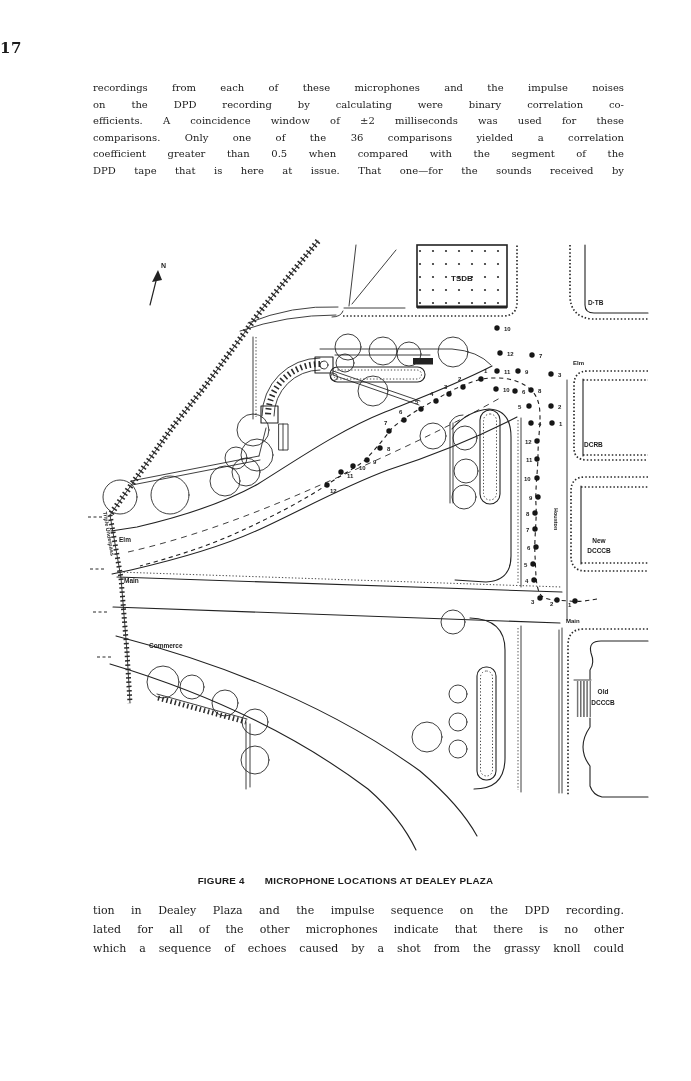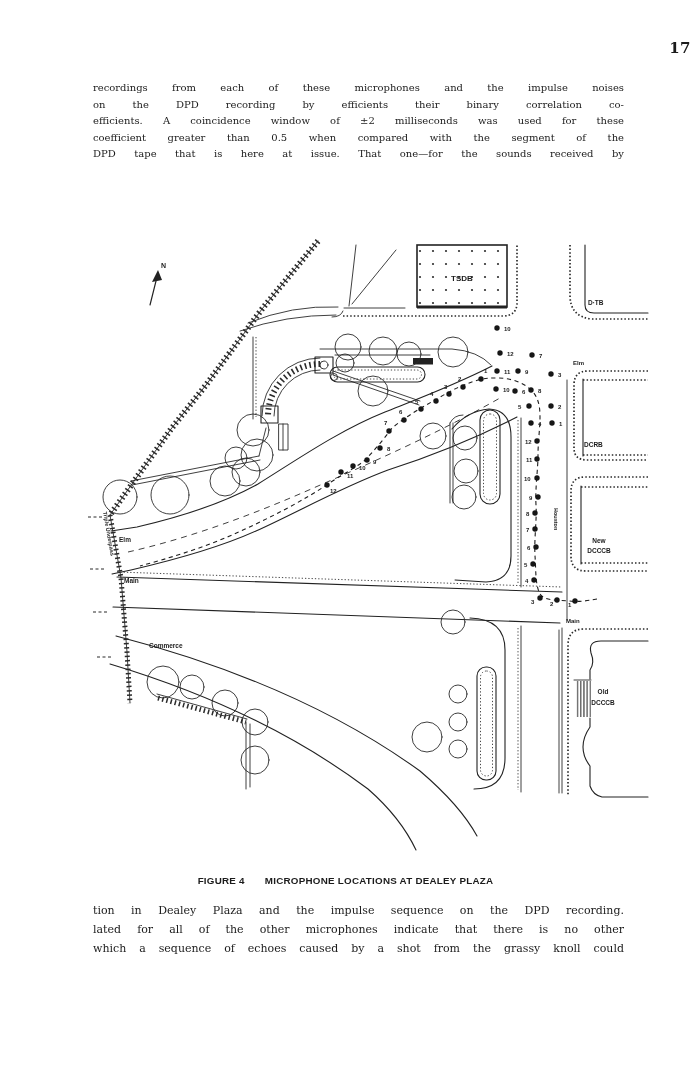--- a/index.html
+++ b/index.html
@@ -2,21 +2,21 @@
 <html><head>
 <meta charset="utf-8">
 <style>
   html,body{margin:0;padding:0;}
   body{
     width:691px;height:1081px;position:relative;background:#ffffff;
     font-family:"DejaVu Serif","Liberation Serif",serif;color:#1b1b1b;
     overflow:hidden;
   }
   .pageno{
-    position:absolute;top:39px;left:0;right:0;text-align:right;
+    position:absolute;top:39px;left:0;right:0;text-align:left;
     font-size:15px;font-weight:bold;letter-spacing:0.5px;
   }
   .para{position:absolute;left:93px;width:531px;}
   .para .ln{
     text-align:justify;text-align-last:justify;
     height:16.6px;line-height:16.6px;font-size:10px;
     overflow:hidden;white-space:nowrap;
   }
   #para2{top:901px;}
   #para2 .ln{height:19.2px;line-height:19.2px;font-size:11px;}
@@ -38,22 +38,23 @@
   .lane{stroke:#2a2a2a;fill:none;stroke-width:0.9;stroke-dasharray:6 5;}
   .tick{stroke:#2a2a2a;fill:none;stroke-width:1;stroke-dasharray:3 2.5;}
 </style>
 </head>
 <body>
 
 <div class="pageno">17</div>
 
 <div class="para" id="para1" style="top:80px">
   <div class="ln">recordings from each of these microphones and the impulse noises</div>
-  <div class="ln">on the DPD recording by efficients their binary correlation co-</div>
+  <div class="ln">on the DPD recording by calculating were binary correlation co-</div>
   <div class="ln">efficients. A coincidence window of ±2 milliseconds was used for these</div>
+  <div class="ln">comparisons. Only one of the 36 comparisons yielded a correlation</div>
   <div class="ln">coefficient greater than 0.5 when compared with the segment of the</div>
   <div class="ln">DPD tape that is here at issue. That one—for the sounds received by</div>
 </div>
 
 <svg class="map" width="691" height="1081" viewBox="0 0 691 1081" xmlns="http://www.w3.org/2000/svg">
   <defs>
     <pattern id="pdots" width="13" height="13" patternUnits="userSpaceOnUse">
       <circle cx="4" cy="4" r="1.1" fill="#2e2e2e"></circle>
     </pattern>
     <pattern id="plines" width="3.2" height="10" patternUnits="userSpaceOnUse">

